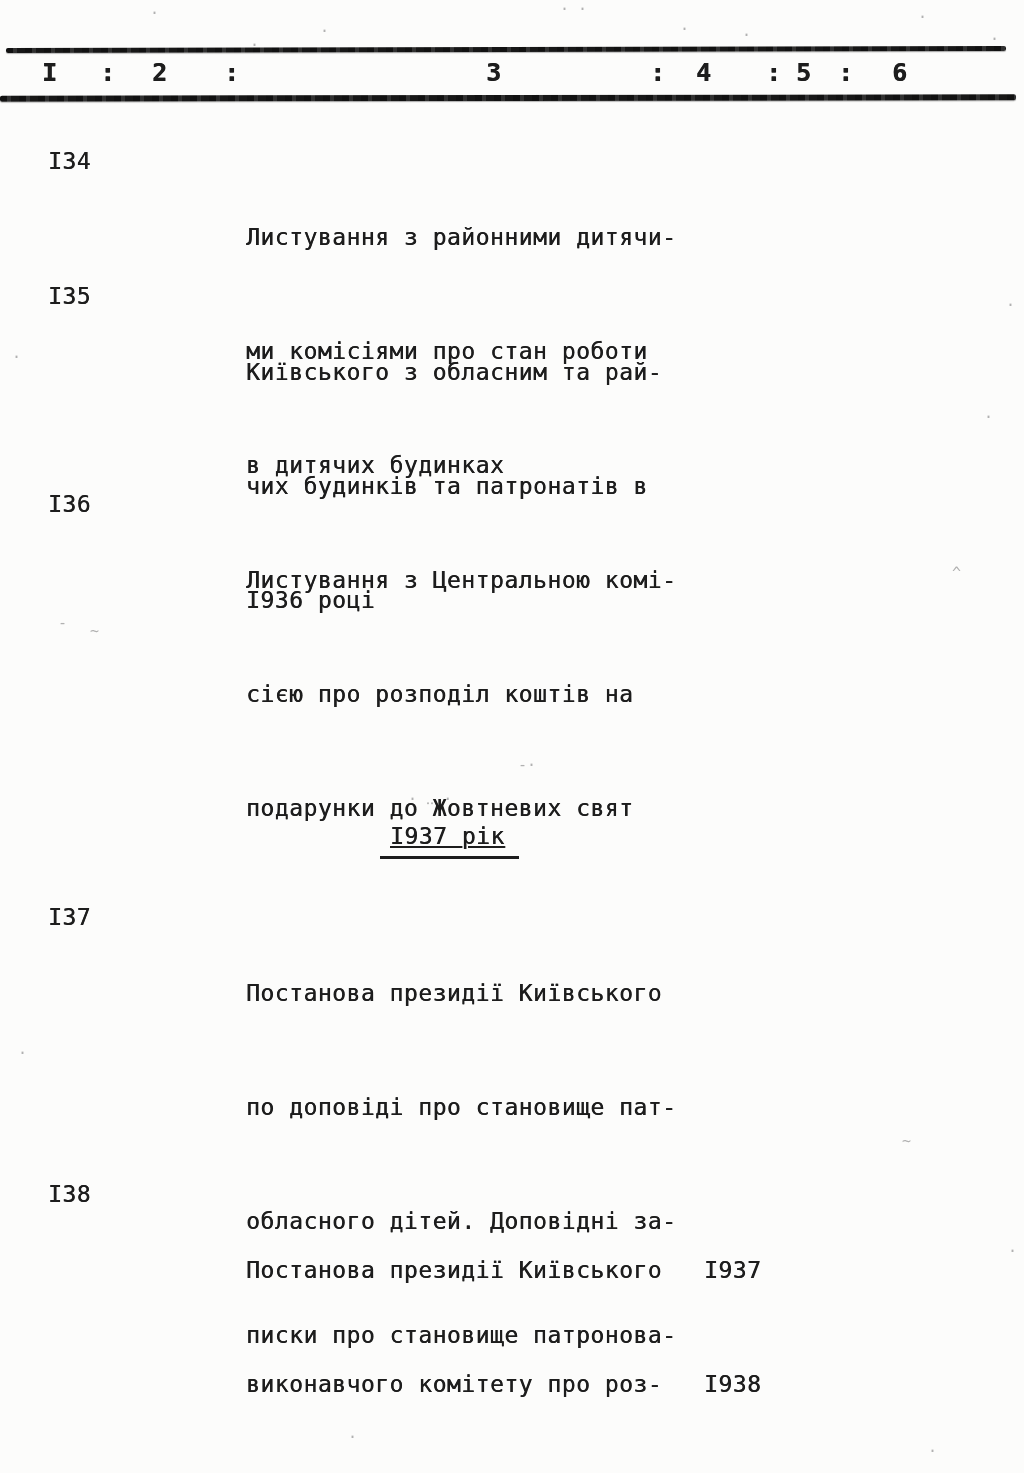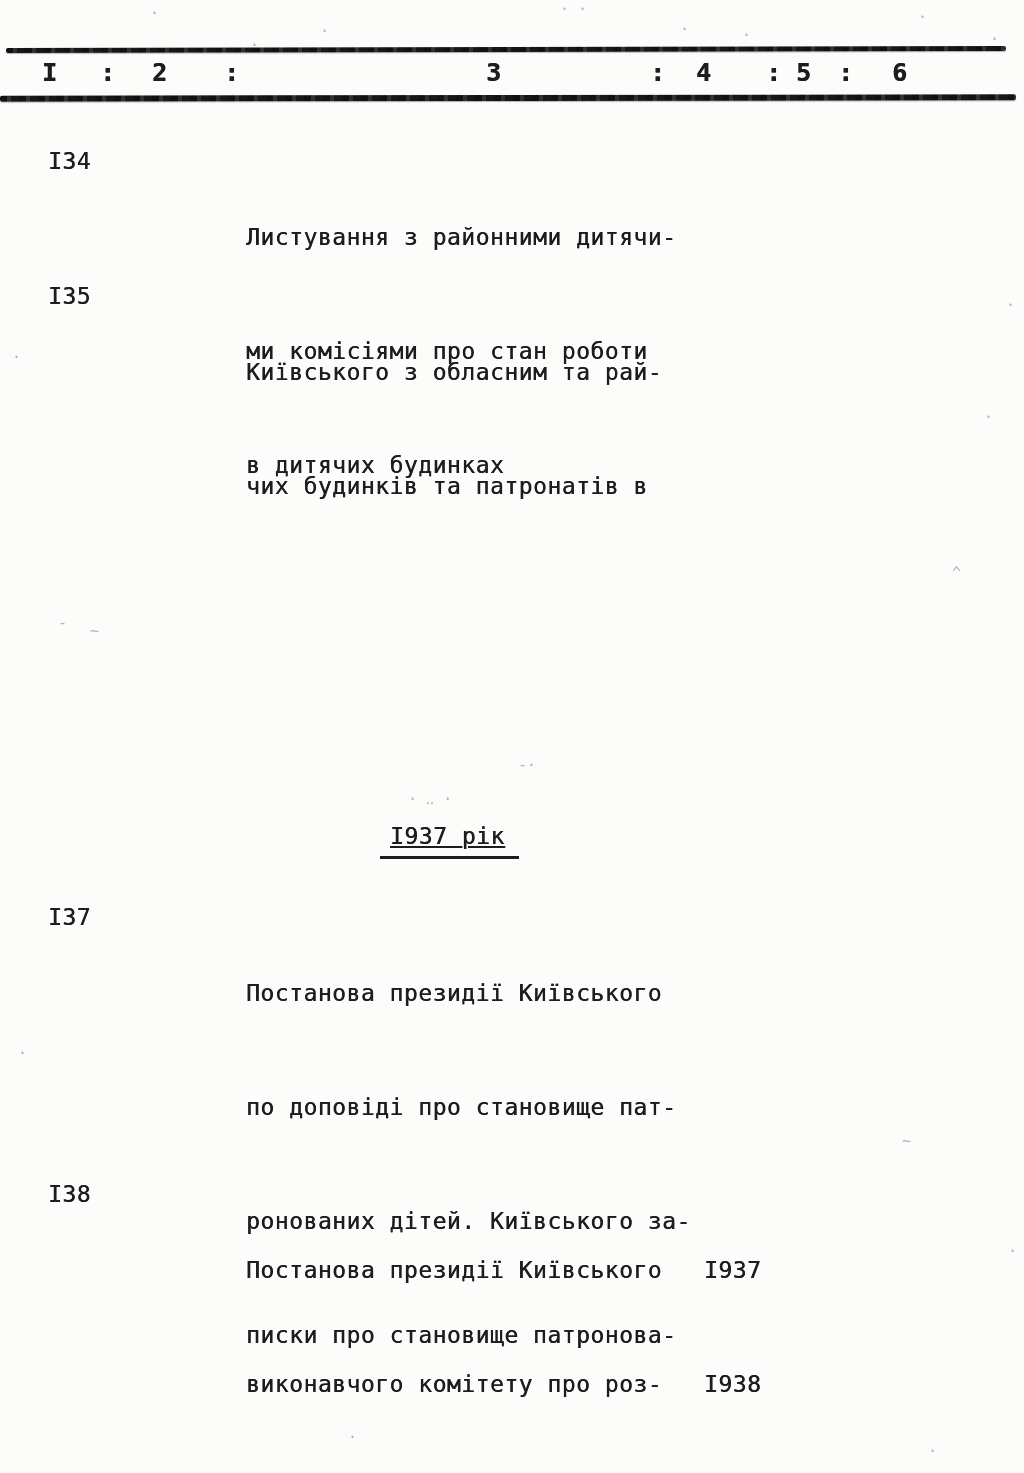--- a/index.html
+++ b/index.html
@@ -90,32 +90,41 @@
       <div>ми комісіями про стан роботи</div>
       <div>в дитячих будинках</div>
     </div>
   </div>
 
   <div class="entry txt" style="top:277px">
     <div class="num">I35</div>
     <div class="lines">
       <div>Київського з обласним та рай-</div>
       <div>чих будинків та патронатів в</div>
+      <div>I936 році</div>
     </div>
   </div>
 
+  <div class="entry txt" style="top:485px">
+    <div class="num">I36</div>
+    <div class="lines">
+      <div>Листування з Центральною комі-</div>
+      <div>сією про розподіл коштів на</div>
+      <div>подарунки до Жовтневих свят</div>
+    </div>
+  </div>
 
   <div class="heading txt">I937 рік</div>
 
   <div class="entry txt" style="top:898px">
     <div class="num">I37</div>
     <div class="lines">
       <div>Постанова президії Київського</div>
       <div>по доповіді про становище пат-</div>
-      <div>ронованих дітей. Київського за-</div>
+      <div>обласного дітей. Доповідні за-</div>
       <div>писки про становище патронова-</div>
       
       
     </div>
   </div>
 
   <div class="entry txt" style="top:1175px">
     <div class="num">I38</div>
     <div class="lines">
       <div>Постанова президії Київського</div>

